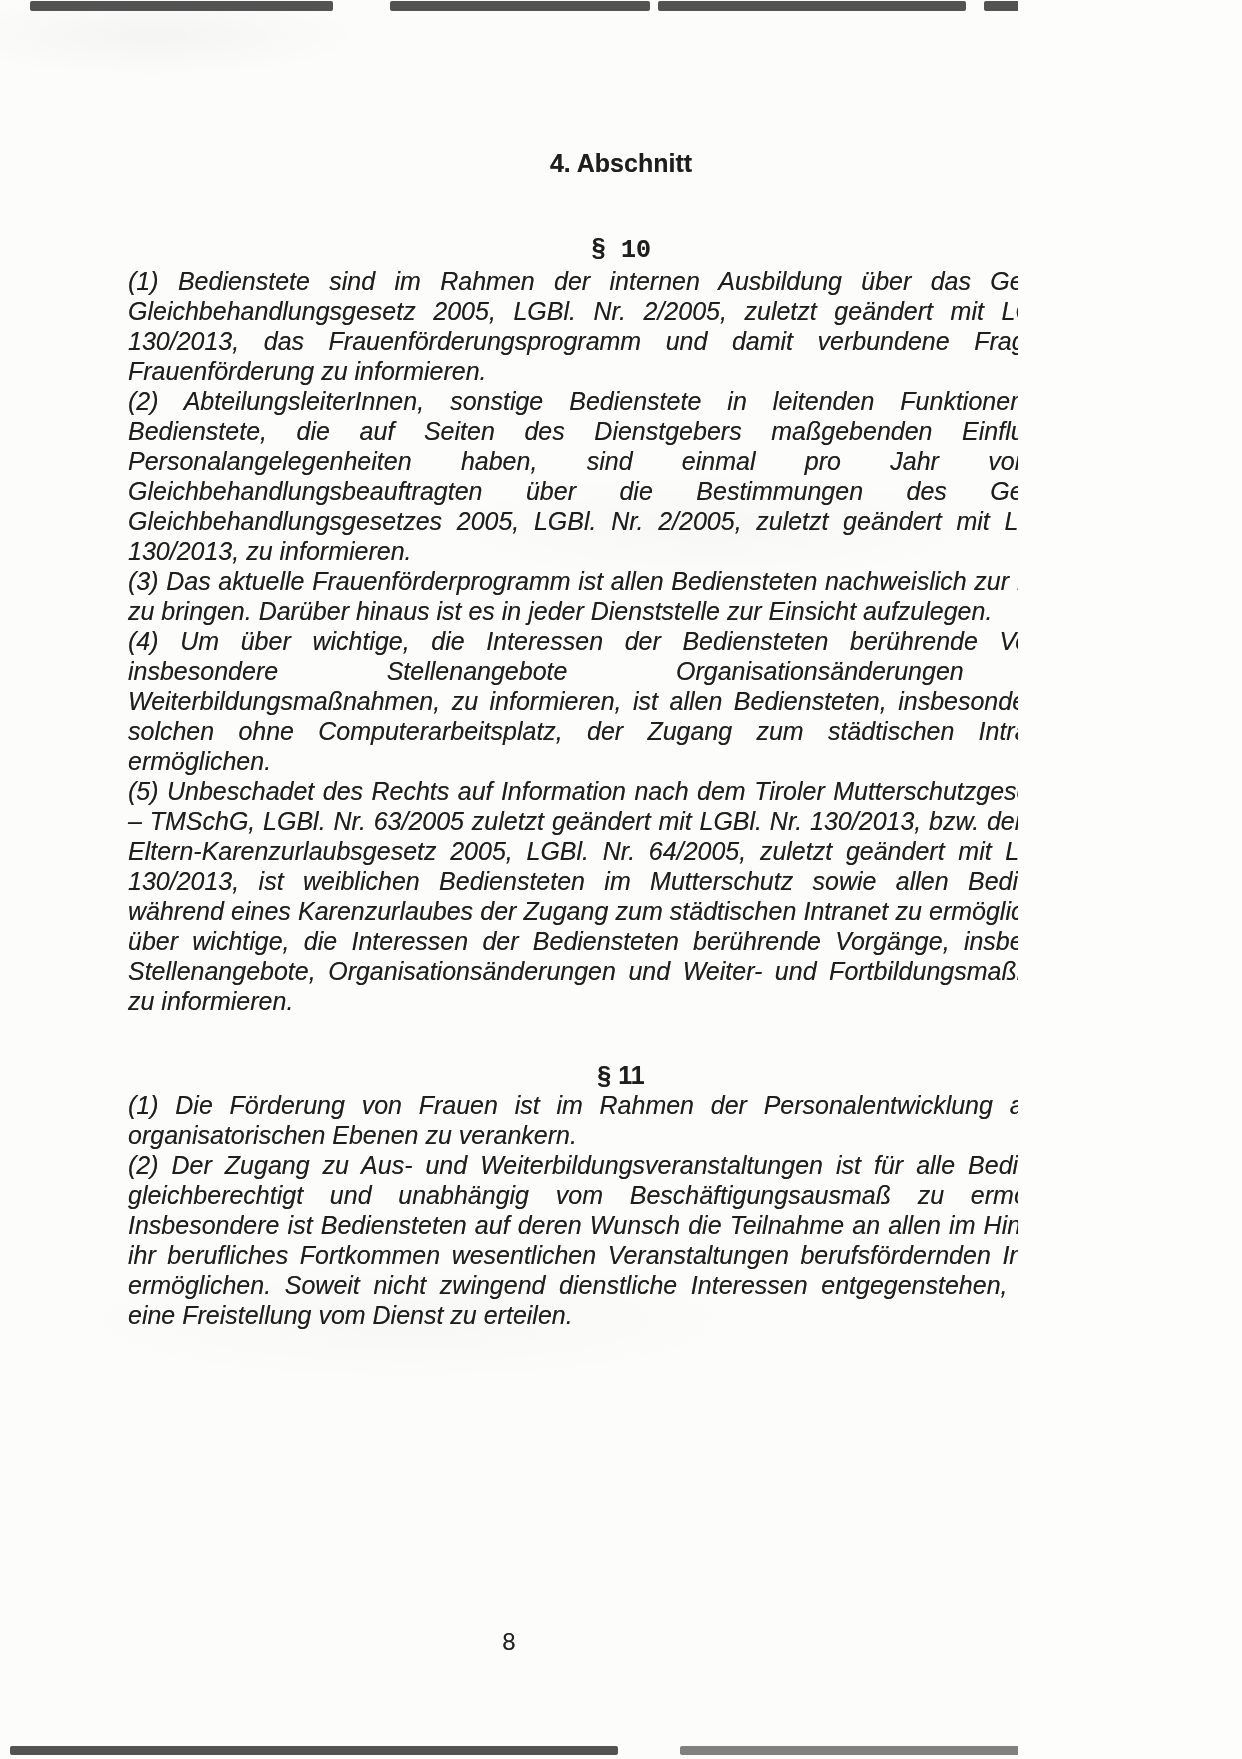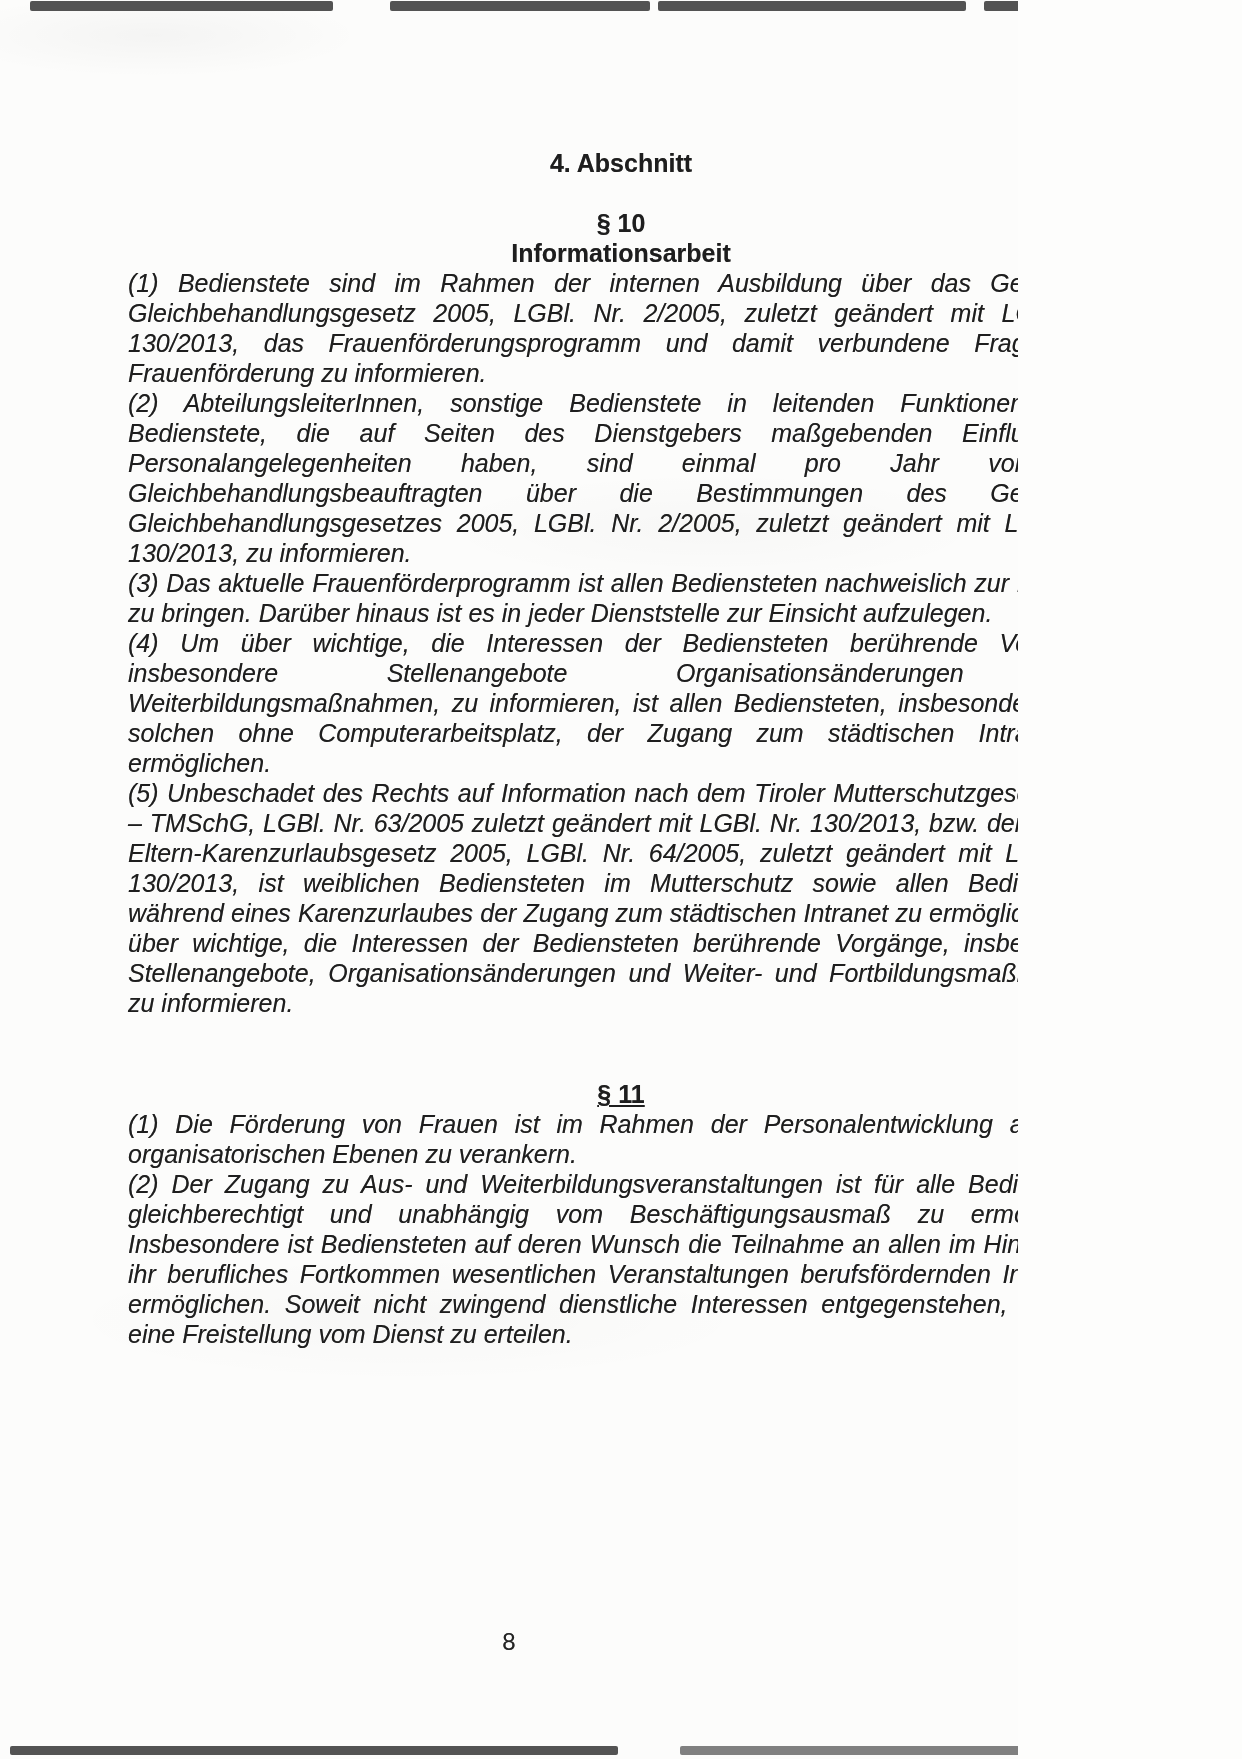--- a/index.html
+++ b/index.html
@@ -36,22 +36,22 @@
   .txt {
     font-size: 25px;
     line-height: 30px;
     text-shadow: 0 0 0.6px rgba(40,40,40,0.55);
   }
   .heading {
     text-align: center;
     font-weight: bold;
   }
   .section-heading { margin-top: 148px; }
-  .para-heading-1 { margin-top: 30px; }
-  .para-heading-2 { margin-top: 61px; text-decoration: underline; }
+  .para-heading-1 { margin-top: 58px; font-family: Liberation Mono, monospace; }
+  .para-heading-2 { margin-top: 44px; }
   p.body-para {
     margin: 0;
     text-align: justify;
     font-style: italic;
   }
   .gap-a { margin-top: 34px; }
   .gap-b { margin-top: 22px; }
   .gap-c { margin-top: 20px; }
   .gap-d { margin-top: 24px; }
   .gap-e { margin-top: 30px; }
@@ -85,21 +85,20 @@
   <div class="scan-seg" style="left:984px; top:1px; width:226px; height:10px;"></div>
 
   <div class="content">
 
     <div class="txt heading section-heading">
       <div>4. Abschnitt</div>
     </div>
 
     <div class="txt heading para-heading-1">
       <div>§ 10</div>
-      <div>Informationsarbeit</div>
     </div>
 
     <p class="txt body-para gap-a">(1) Bedienstete sind im Rahmen der internen Ausbildung über das Gemeinde-Gleichbehandlungsgesetz 2005, LGBl. Nr. 2/2005, zuletzt geändert mit LGBl. Nr. 130/2013, das Frauenförderungsprogramm und damit verbundene Fragen der Frauenförderung zu informieren.</p>
     <p class="txt body-para gap-b">(2) AbteilungsleiterInnen, sonstige Bedienstete in leitenden Funktionen sowie Bedienstete, die auf Seiten des Dienstgebers maßgebenden Einfluss auf Personalangelegenheiten haben, sind einmal pro Jahr von der Gleichbehandlungsbeauftragten über die Bestimmungen des Gemeinde-Gleichbehandlungsgesetzes 2005, LGBl. Nr. 2/2005, zuletzt geändert mit LGBl. Nr. 130/2013, zu informieren.</p>
     <p class="txt body-para gap-c">(3) Das aktuelle Frauenförderprogramm ist allen Bediensteten nachweislich zur Kenntnis zu bringen. Darüber hinaus ist es in jeder Dienststelle zur Einsicht aufzulegen.</p>
     <p class="txt body-para gap-d">(4) Um über wichtige, die Interessen der Bediensteten berührende Vorgänge, insbesondere Stellenangebote Organisationsänderungen und Weiterbildungsmaßnahmen, zu informieren, ist allen Bediensteten, insbesondere auch solchen ohne Computerarbeitsplatz, der Zugang zum städtischen Intranet zu ermöglichen.</p>
     <p class="txt body-para gap-d">(5) Unbeschadet des Rechts auf Information nach dem Tiroler Mutterschutzgesetz 2005 – TMSchG, LGBl. Nr. 63/2005 zuletzt geändert mit LGBl. Nr. 130/2013, bzw. dem Tiroler Eltern-Karenzurlaubsgesetz 2005, LGBl. Nr. 64/2005, zuletzt geändert mit LGBl. Nr. 130/2013, ist weiblichen Bediensteten im Mutterschutz sowie allen Bediensteten während eines Karenzurlaubes der Zugang zum städtischen Intranet zu ermöglichen, um über wichtige, die Interessen der Bediensteten berührende Vorgänge, insbesondere Stellenangebote, Organisationsänderungen und Weiter- und Fortbildungsmaßnahmen, zu informieren.</p>
 
     <div class="txt heading para-heading-2">
       <div>§ 11</div>

